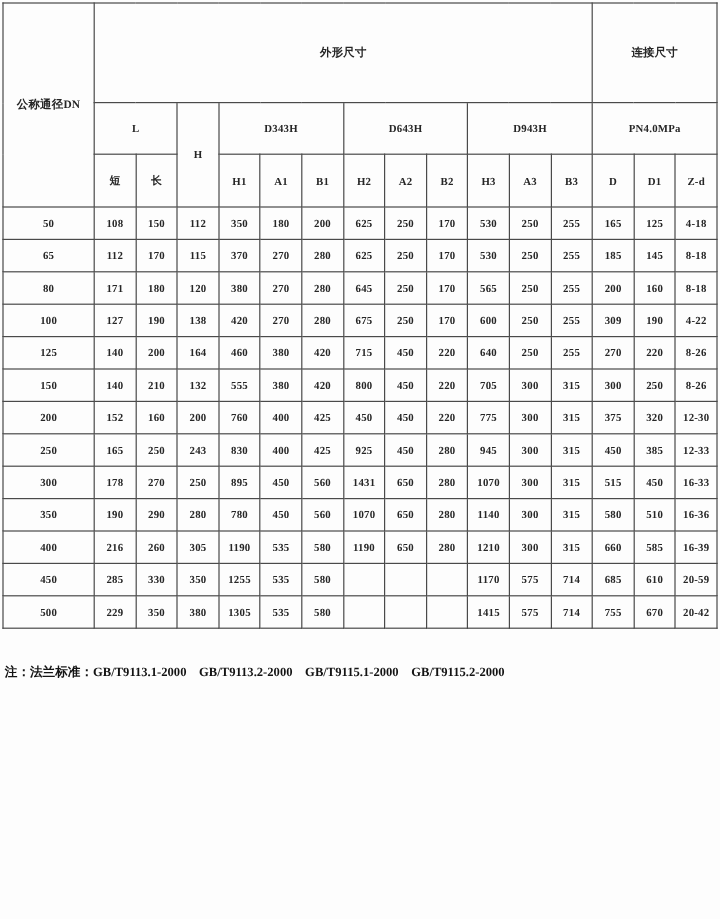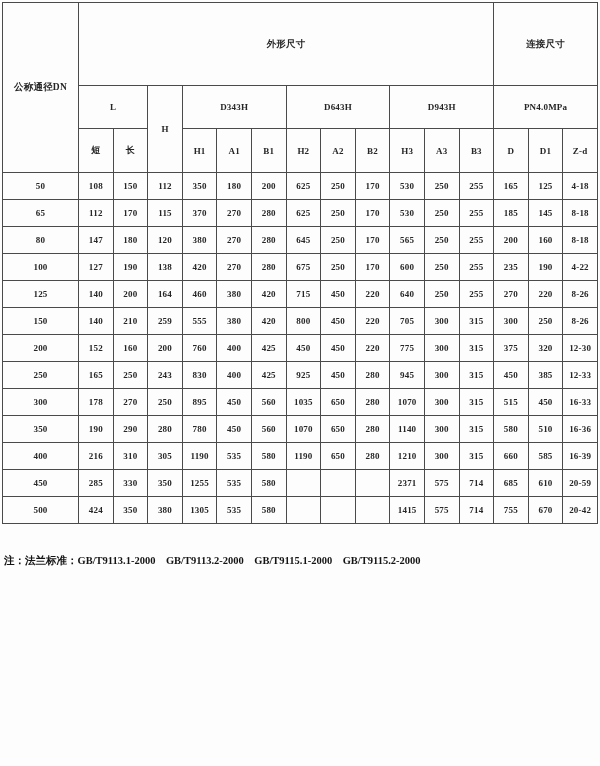--- a/index.html
+++ b/index.html
@@ -141,21 +141,21 @@
           <td class="value-cell">170</td>
           <td class="value-cell">530</td>
           <td class="value-cell">250</td>
           <td class="value-cell">255</td>
           <td class="value-cell">185</td>
           <td class="value-cell">145</td>
           <td class="value-cell">8-18</td>
         </tr>
         <tr class="data-row">
           <td class="dn-cell">80</td>
-          <td class="value-cell">147</td>
+          <td class="value-cell">171</td>
           <td class="value-cell">180</td>
           <td class="value-cell">120</td>
           <td class="value-cell">380</td>
           <td class="value-cell">270</td>
           <td class="value-cell">280</td>
           <td class="value-cell">645</td>
           <td class="value-cell">250</td>
           <td class="value-cell">170</td>
           <td class="value-cell">565</td>
           <td class="value-cell">250</td>
@@ -171,21 +171,21 @@
           <td class="value-cell">138</td>
           <td class="value-cell">420</td>
           <td class="value-cell">270</td>
           <td class="value-cell">280</td>
           <td class="value-cell">675</td>
           <td class="value-cell">250</td>
           <td class="value-cell">170</td>
           <td class="value-cell">600</td>
           <td class="value-cell">250</td>
           <td class="value-cell">255</td>
-          <td class="value-cell">235</td>
+          <td class="value-cell">309</td>
           <td class="value-cell">190</td>
           <td class="value-cell">4-22</td>
         </tr>
         <tr class="data-row">
           <td class="dn-cell">125</td>
           <td class="value-cell">140</td>
           <td class="value-cell">200</td>
           <td class="value-cell">164</td>
           <td class="value-cell">460</td>
           <td class="value-cell">380</td>
@@ -197,21 +197,21 @@
           <td class="value-cell">250</td>
           <td class="value-cell">255</td>
           <td class="value-cell">270</td>
           <td class="value-cell">220</td>
           <td class="value-cell">8-26</td>
         </tr>
         <tr class="data-row">
           <td class="dn-cell">150</td>
           <td class="value-cell">140</td>
           <td class="value-cell">210</td>
-          <td class="value-cell">259</td>
+          <td class="value-cell">132</td>
           <td class="value-cell">555</td>
           <td class="value-cell">380</td>
           <td class="value-cell">420</td>
           <td class="value-cell">800</td>
           <td class="value-cell">450</td>
           <td class="value-cell">220</td>
           <td class="value-cell">705</td>
           <td class="value-cell">300</td>
           <td class="value-cell">315</td>
           <td class="value-cell">300</td>
@@ -255,21 +255,21 @@
           <td class="value-cell">12-33</td>
         </tr>
         <tr class="data-row">
           <td class="dn-cell">300</td>
           <td class="value-cell">178</td>
           <td class="value-cell">270</td>
           <td class="value-cell">250</td>
           <td class="value-cell">895</td>
           <td class="value-cell">450</td>
           <td class="value-cell">560</td>
-          <td class="value-cell">1035</td>
+          <td class="value-cell">1431</td>
           <td class="value-cell">650</td>
           <td class="value-cell">280</td>
           <td class="value-cell">1070</td>
           <td class="value-cell">300</td>
           <td class="value-cell">315</td>
           <td class="value-cell">515</td>
           <td class="value-cell">450</td>
           <td class="value-cell">16-33</td>
         </tr>
         <tr class="data-row">
@@ -286,21 +286,21 @@
           <td class="value-cell">1140</td>
           <td class="value-cell">300</td>
           <td class="value-cell">315</td>
           <td class="value-cell">580</td>
           <td class="value-cell">510</td>
           <td class="value-cell">16-36</td>
         </tr>
         <tr class="data-row">
           <td class="dn-cell">400</td>
           <td class="value-cell">216</td>
-          <td class="value-cell">310</td>
+          <td class="value-cell">260</td>
           <td class="value-cell">305</td>
           <td class="value-cell">1190</td>
           <td class="value-cell">535</td>
           <td class="value-cell">580</td>
           <td class="value-cell">1190</td>
           <td class="value-cell">650</td>
           <td class="value-cell">280</td>
           <td class="value-cell">1210</td>
           <td class="value-cell">300</td>
           <td class="value-cell">315</td>
@@ -312,30 +312,30 @@
           <td class="dn-cell">450</td>
           <td class="value-cell">285</td>
           <td class="value-cell">330</td>
           <td class="value-cell">350</td>
           <td class="value-cell">1255</td>
           <td class="value-cell">535</td>
           <td class="value-cell">580</td>
           <td class="value-cell"></td>
           <td class="value-cell"></td>
           <td class="value-cell"></td>
-          <td class="value-cell">2371</td>
+          <td class="value-cell">1170</td>
           <td class="value-cell">575</td>
           <td class="value-cell">714</td>
           <td class="value-cell">685</td>
           <td class="value-cell">610</td>
           <td class="value-cell">20-59</td>
         </tr>
         <tr class="data-row">
           <td class="dn-cell">500</td>
-          <td class="value-cell">424</td>
+          <td class="value-cell">229</td>
           <td class="value-cell">350</td>
           <td class="value-cell">380</td>
           <td class="value-cell">1305</td>
           <td class="value-cell">535</td>
           <td class="value-cell">580</td>
           <td class="value-cell"></td>
           <td class="value-cell"></td>
           <td class="value-cell"></td>
           <td class="value-cell">1415</td>
           <td class="value-cell">575</td>

